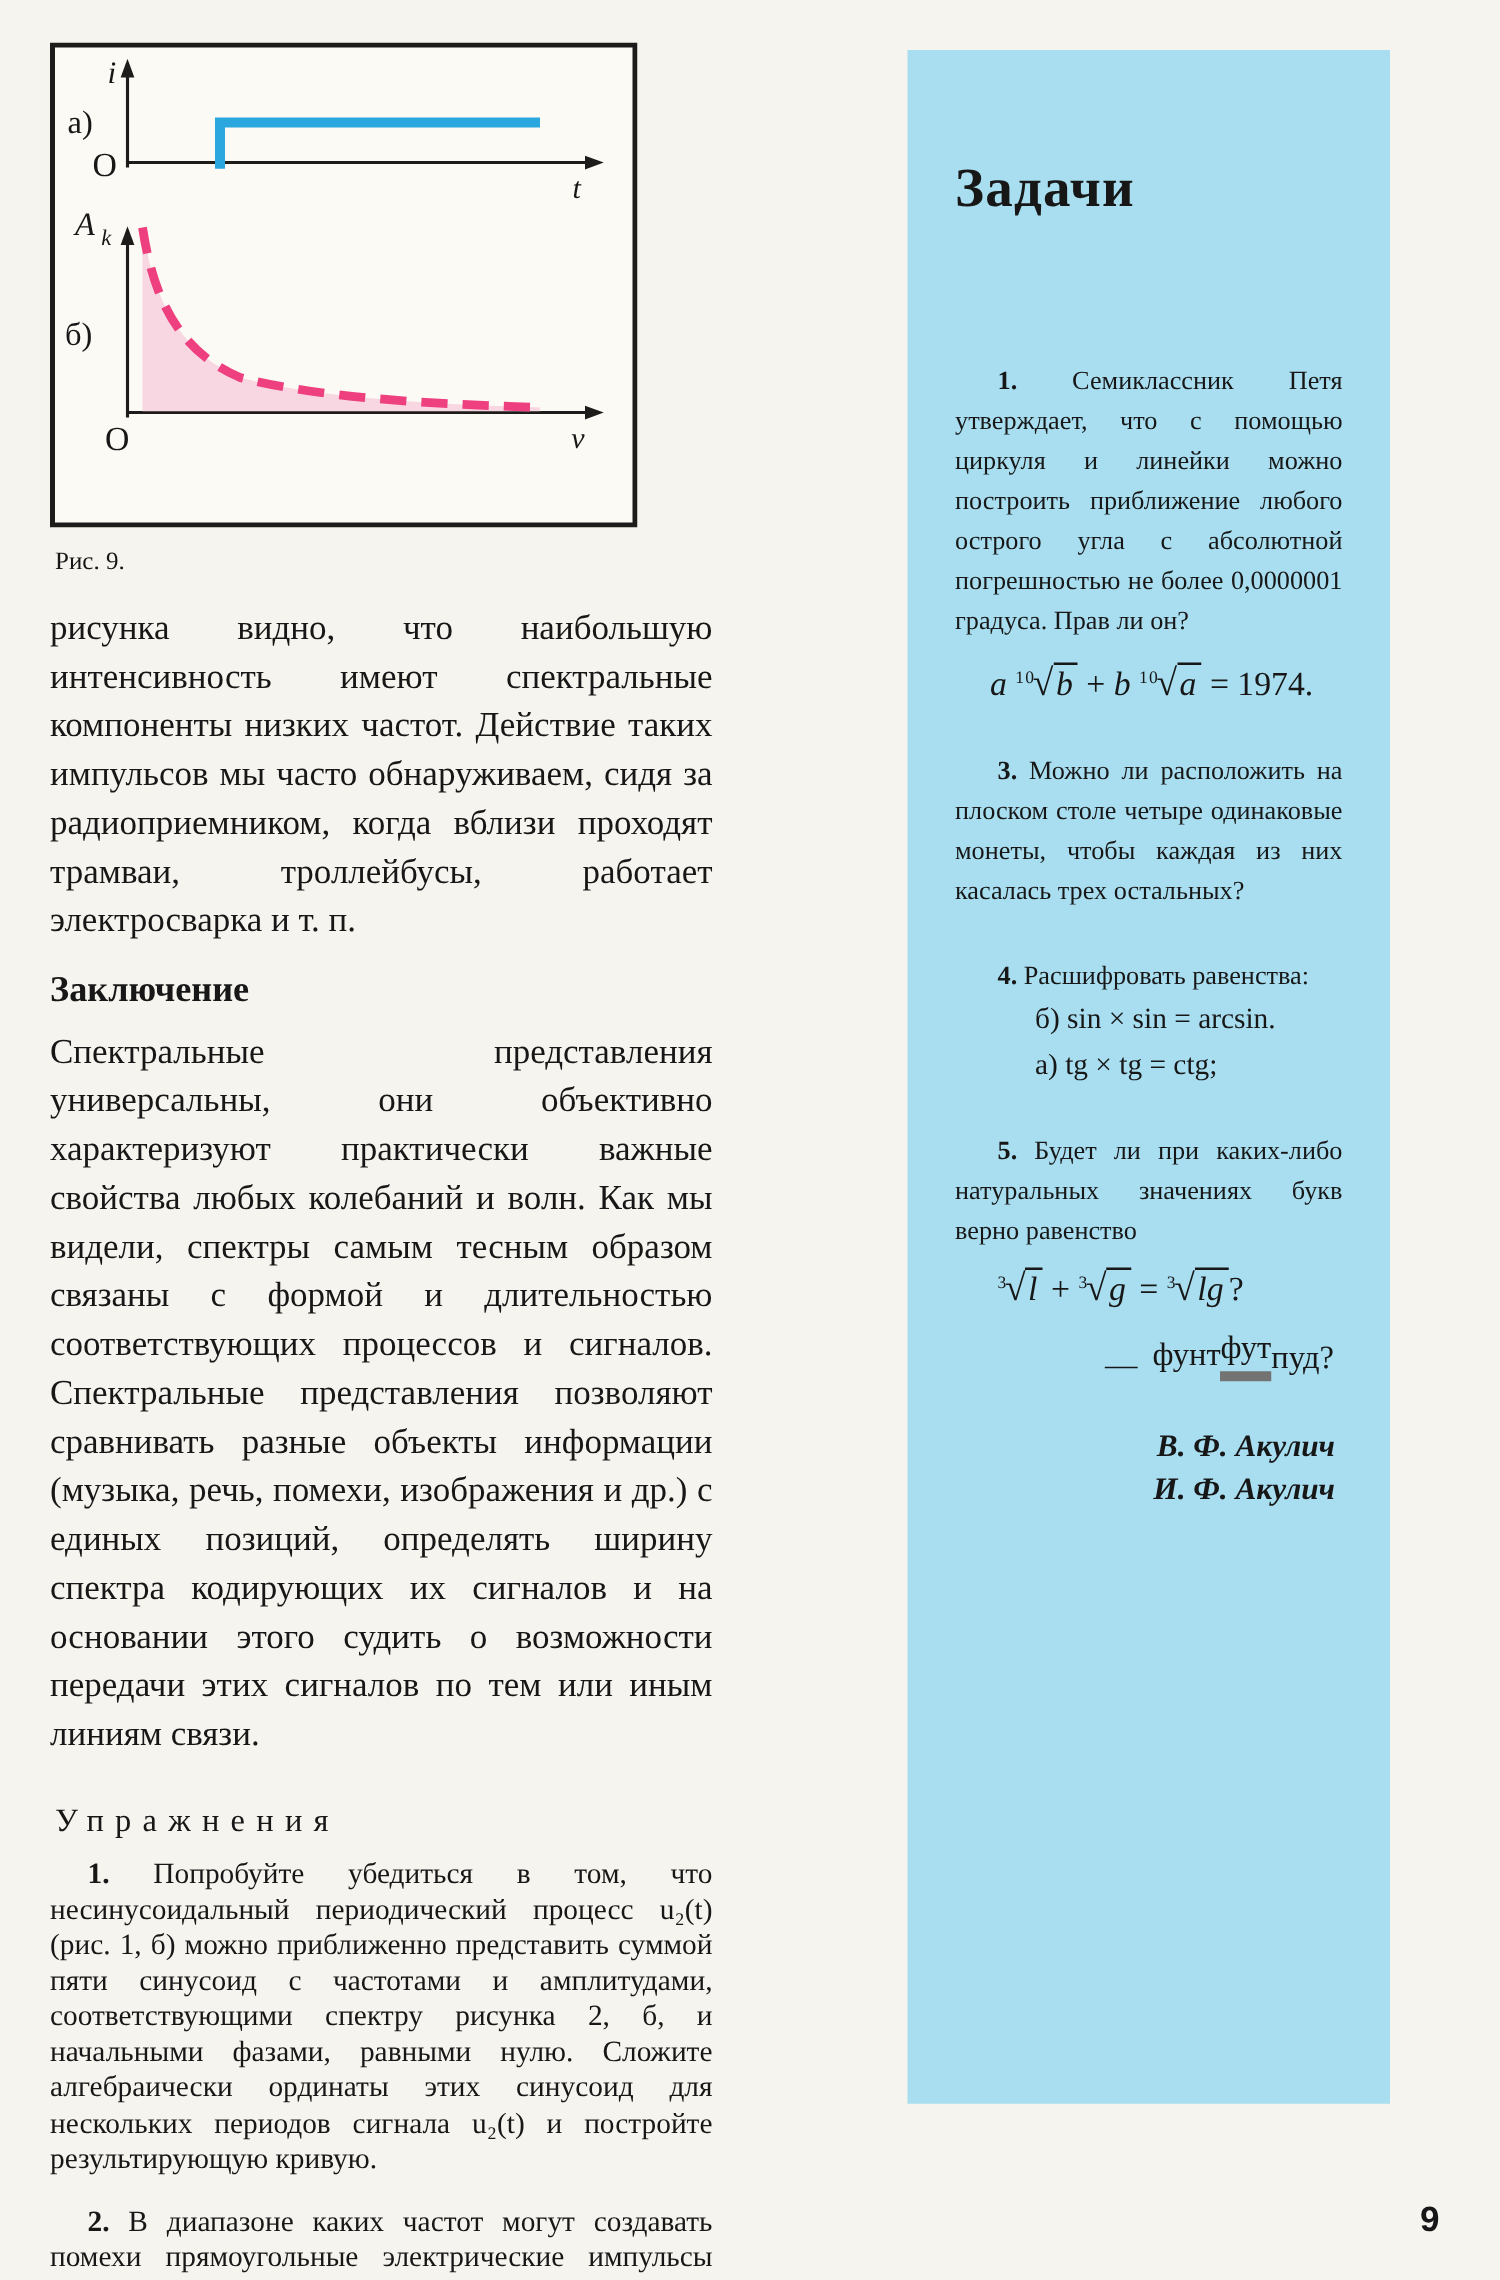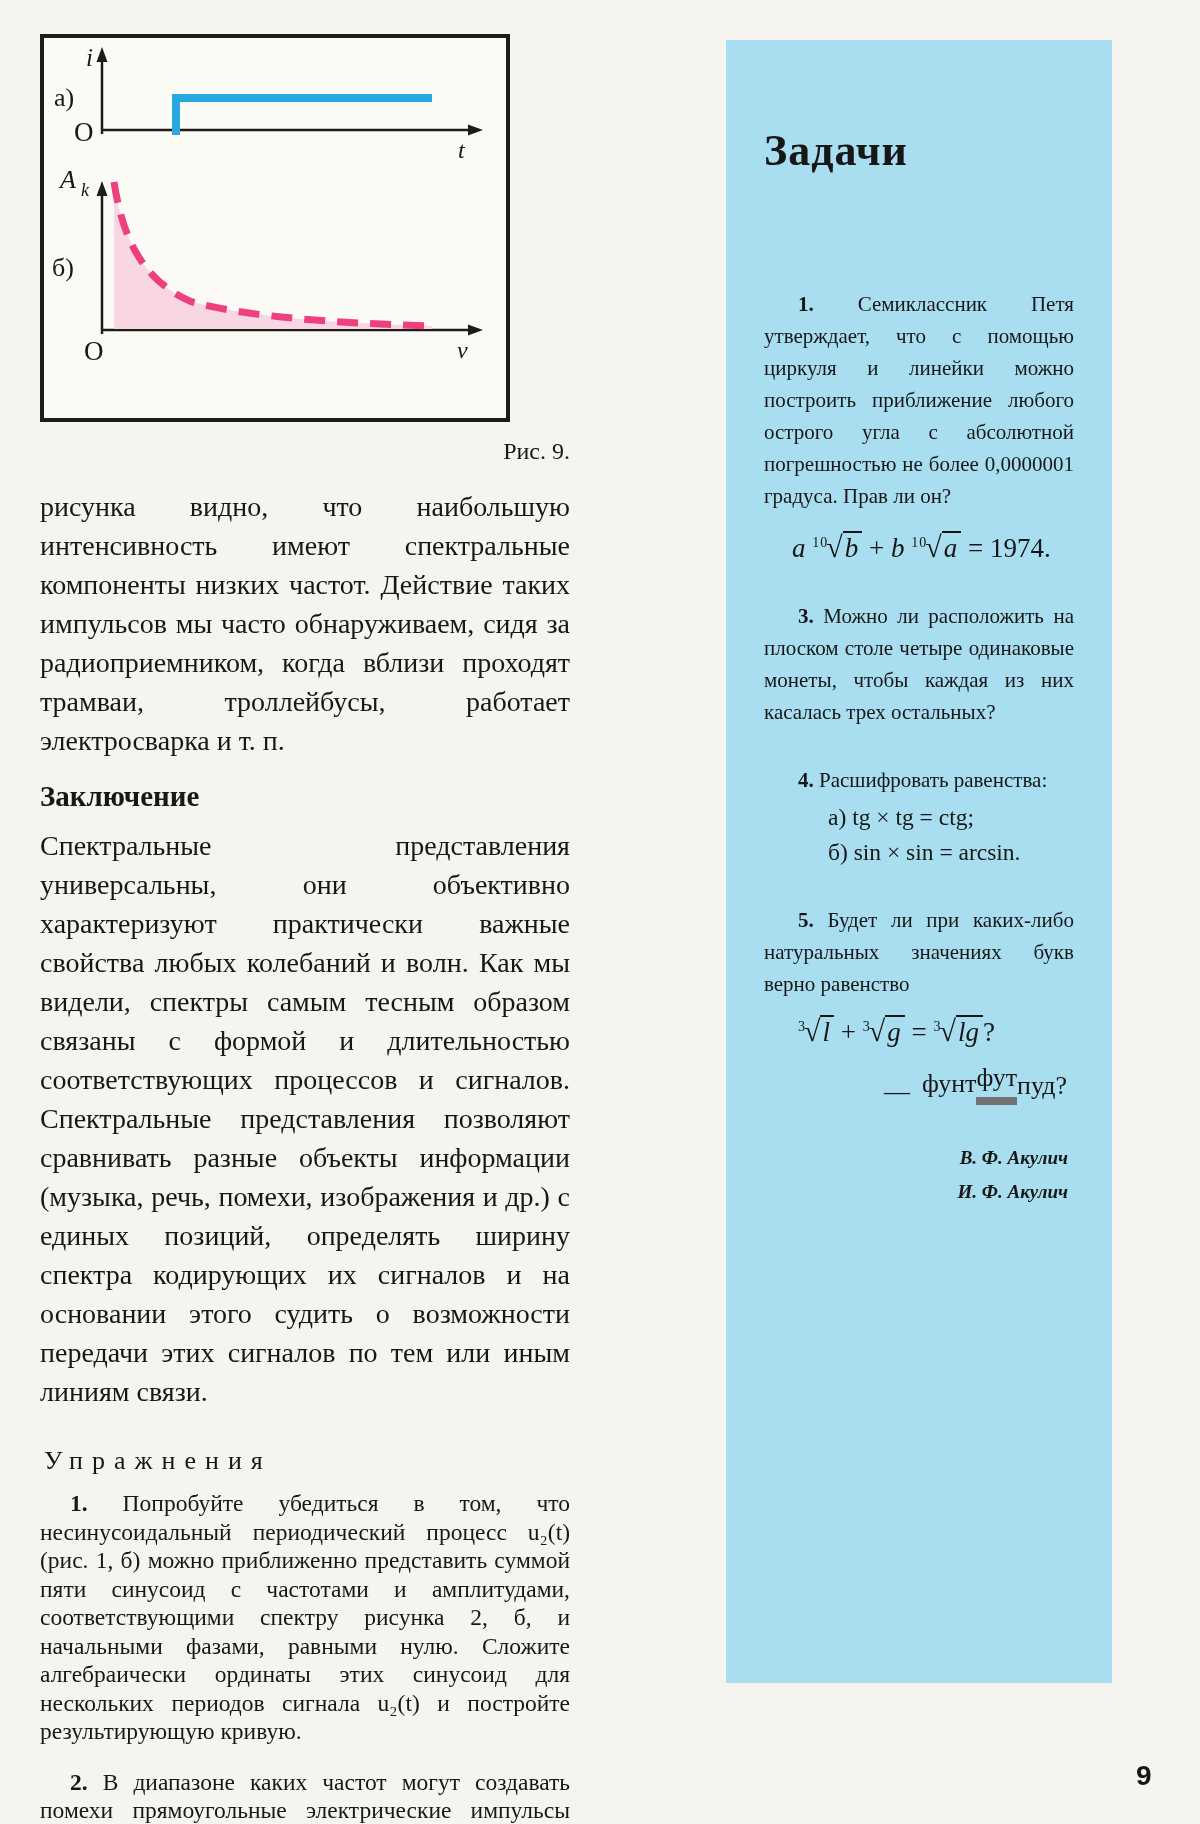--- a/index.html
+++ b/index.html
@@ -3,21 +3,21 @@
 <meta charset="utf-8">
 <style>
   html,body{margin:0;padding:0;}
   body{
     width:1200px;height:1824px;position:relative;overflow:hidden;
     background:#f6f4ee;color:#171717;
     font-family:"Liberation Serif","DejaVu Serif",serif;
   }
   .left-col{position:absolute;left:40px;top:34px;width:530px;}
   .fig-svg{display:block;}
-  .fig-caption{font-size:24px;margin:16px 0 0 4px;text-align:right;}
+  .fig-caption{font-size:20px;margin:16px 0 0 4px;}
   .body-text{font-size:28px;line-height:39px;text-align:justify;margin:0;}
   .p-intro{margin-top:22px;}
   .h-concl{font-size:29px;font-weight:bold;margin:20px 0 0 0;line-height:32px;}
   .p-concl{margin-top:14px;}
   .h-ex{font-size:26px;font-weight:normal;letter-spacing:9px;margin:36px 0 0 4px;line-height:28px;}
   .ex-p{font-size:23.5px;line-height:28.5px;text-align:justify;text-indent:30px;margin:14px 0 0 0;}
   .ex-p2{margin-top:22px;}
   .enum{font-weight:bold;}
 
   .panel{position:absolute;left:726px;top:40px;width:386px;height:1643px;
@@ -34,21 +34,21 @@
   .ridx{font-size:14px;vertical-align:super;margin-right:-2px;letter-spacing:1px;}
   .rsign{font-size:30px;}
   .rad{font-style:italic;border-top:2.5px solid #171717;padding:0 4px 0 2px;display:inline-block;line-height:1.15;}
   .p4-item{font-size:23.5px;line-height:31px;margin:4px 0 0 64px;}
   .p4-first{margin-top:6px;}
   .sub-wrap{display:flex;align-items:flex-start;font-size:26px;line-height:31px;margin:14px 0 0 120px;}
   .minus{margin:14px 12px 0 0;}
   .sub-col{display:inline-flex;flex-direction:row;align-items:center;}
   .ruled{border-bottom:8px solid #737373;align-self:stretch;text-align:center;padding-bottom:4px;}
   .sub-bot{padding-top:4px;}
-  .sig{font-size:19px;line-height:34px;font-style:italic;font-weight:bold;text-align:right;margin-right:6px;}
+  .sig{font-size:25px;line-height:34px;font-style:italic;font-weight:bold;text-align:right;margin-right:6px;}
   .sig1{margin-top:34px;}
   .pageno{position:absolute;left:1136px;top:1760px;font-size:28px;font-weight:bold;
     font-family:"Liberation Sans","DejaVu Sans",sans-serif;}
   .svgl{font-family:"Liberation Serif","DejaVu Serif",serif;fill:#171717;}
   .it{font-style:italic;}
 </style>
 </head>
 <body>
 
 <div class="left-col">
@@ -104,22 +104,22 @@
 
   <p class="prob pm1"><span class="pnum">1.</span> <span>Семиклассник Петя утверждает, что с помощью циркуля и линейки можно построить приближение любого острого угла с абсолютной погрешностью не более 0,0000001 градуса. Прав ли он?</span></p>
 
 
 
   <div class="eq eq2"><span class="var">a</span> <span class="ridx">10</span><span class="rsign">√</span><span class="rad">b</span> <span>+</span> <span class="var">b</span> <span class="ridx">10</span><span class="rsign">√</span><span class="rad">a</span> <span>= 1974.</span></div>
 
   <p class="prob pm"><span class="pnum">3.</span> <span>Можно ли расположить на плоском столе четыре одинаковые монеты, чтобы каждая из них касалась трех остальных?</span></p>
 
   <p class="prob pm"><span class="pnum">4.</span> <span>Расшифровать равенства:</span></p>
+  <div class="p4-item">б) sin × sin = arcsin.</div>
   <div class="p4-item p4-first">а) tg × tg = ctg;</div>
-  <div class="p4-item">б) sin × sin = arcsin.</div>
 
   <p class="prob pm"><span class="pnum">5.</span> <span>Будет ли при каких-либо натуральных значениях букв верно равенство</span></p>
 
   <div class="eq eq5"><span class="ridx">3</span><span class="rsign">√</span><span class="rad">l</span> <span>+</span> <span class="ridx">3</span><span class="rsign">√</span><span class="rad">g</span> <span>=</span> <span class="ridx">3</span><span class="rsign">√</span><span class="rad">lg</span><span>?</span></div>
 
 
   <div class="sub-wrap">
     <span class="minus">—</span>
     <span class="sub-col">
       <span>фунт</span>

